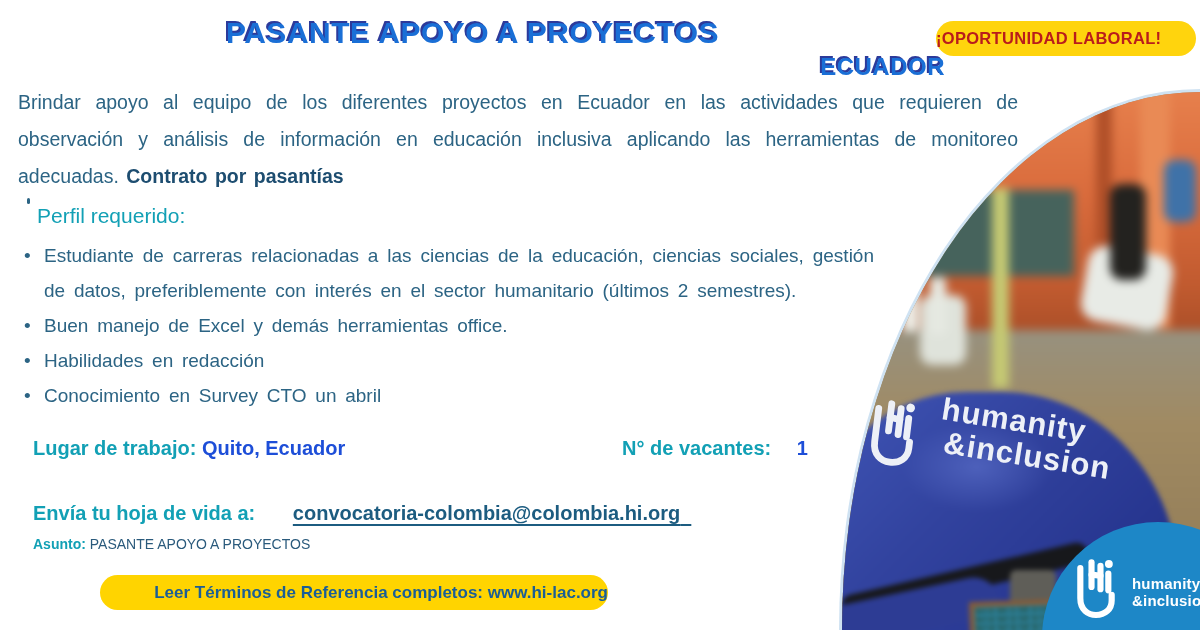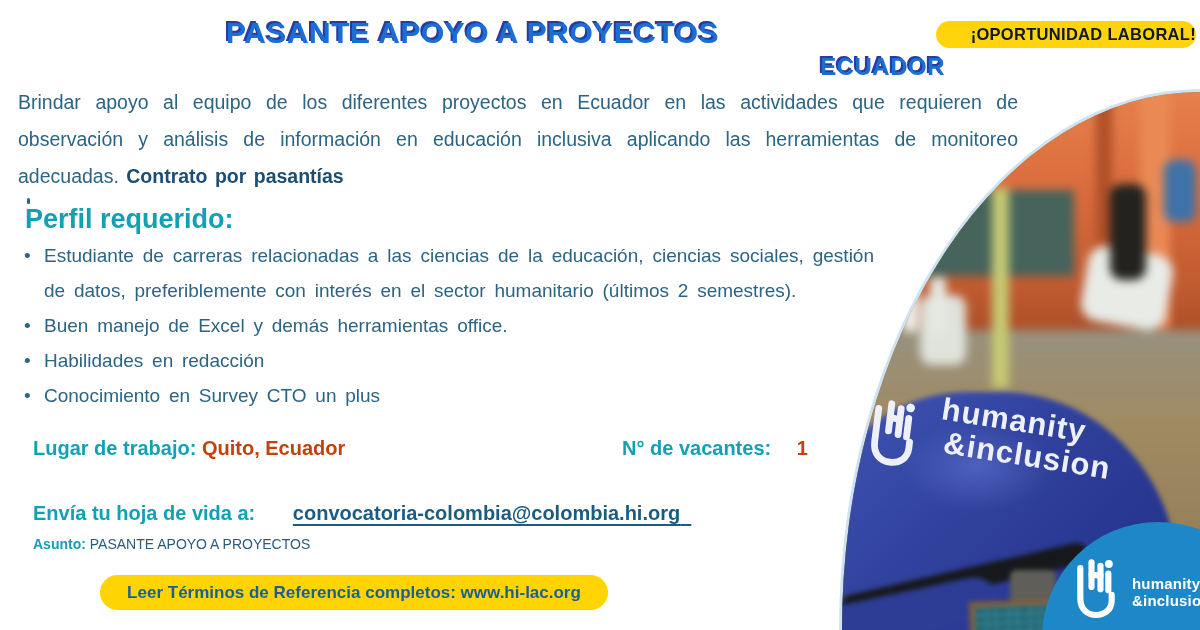--- a/index.html
+++ b/index.html
@@ -5,55 +5,55 @@
   html,body{margin:0;padding:0;background:#ffffff;}
   .canvas{position:relative;width:1200px;height:630px;background:#ffffff;overflow:hidden;
           font-family:"Liberation Sans",sans-serif;}
 
   
   .title-block{position:absolute;left:0;top:16px;width:945px;text-align:center;}
   .title-line1{font-size:30px;font-weight:800;color:#1a6fd6;letter-spacing:.5px;
                text-shadow:-2px -2px 0 #2d3a9a;}
   .title-line2{font-size:24px;font-weight:800;color:#1a6fd6;letter-spacing:.5px;margin-top:3px;
                text-shadow:-2px -2px 0 #2d3a9a;text-align:right;}
-  .badge{position:absolute;left:936px;top:21px;width:260px;height:27px;border-radius:20px;
-         background:#ffd40d;display:flex;align-items:center;justify-content:flex-end;
-         color:#0f172a;font-weight:800;font-size:16.5px;letter-spacing:.3px;}
+  .badge{position:absolute;left:936px;top:21px;width:260px;height:35px;border-radius:20px;
+         background:#ffd40d;display:flex;align-items:center;justify-content:flex-start;
+         color:#b91c1c;font-weight:800;font-size:16.5px;letter-spacing:.3px;}
 
   
   .intro{position:absolute;left:18px;top:84px;width:1000px;font-size:19.5px;line-height:37px;
          color:#2c6484;text-align:justify;word-spacing:2px;}
   .intro b{color:#1d4d70;}
 
   
-  .perfil{position:absolute;left:25px;top:204px;font-size:27px;font-weight:700;color:#12a0b5;}
+  .perfil{position:absolute;left:37px;top:204px;font-size:21px;font-weight:400;color:#12a0b5;}
   .stray{position:absolute;left:27px;top:198px;width:3px;height:6px;background:#2c6484;border-radius:2px;}
   .bullets{position:absolute;left:22px;top:238px;width:852px;margin:0;padding:0;list-style:none;
            font-size:19px;line-height:35px;color:#2c6484;word-spacing:3.5px;}
   .bullets li{position:relative;padding-left:22px;text-align:justify;}
   .bullets li::before{content:"\2022";position:absolute;left:2px;color:#2c6484;}
 
   
   .row{position:absolute;font-size:20px;white-space:nowrap;}
   .lbl{font-weight:700;color:#12a0b5;}
-  .val{font-weight:700;color:#c2410c;margin-top:36px;}
+  .val{font-weight:700;color:#1d4ed8;margin-top:36px;}
   .row-location{left:33px;top:437px;}
   .row-vacancies{left:622px;top:437px;}
   .row-vacancies .val{margin-left:20px;}
   .row-deadline{left:33px;top:468px;}
   .row-email{left:33px;top:502px;}
   .email-link{font-weight:700;color:#1c5c80;text-decoration:underline;text-decoration-thickness:2px;
               text-underline-offset:4px;cursor:pointer;margin-left:32px;}
   .email-link::after{content:"\00a0\00a0";}
   .row-subject{left:33px;top:536px;font-size:14px;}
   .row-subject .subj{font-weight:400;color:#2a5a7c;}
 
   
   .cta{position:absolute;left:100px;top:575px;width:508px;height:35px;border-radius:18px;
-       background:#ffd400;display:flex;align-items:center;justify-content:center;
+       background:#ffd400;display:flex;align-items:center;justify-content:flex-end;
        font-size:17px;font-weight:700;color:#1b5e96;cursor:pointer;}
 
   
   .photo-rim{position:absolute;left:839px;top:89px;width:361px;height:541px;
              border-top-left-radius:100% 100%;background:#cfe2f2;}
   .photo{position:absolute;left:3px;top:3px;width:358px;height:538px;
          border-top-left-radius:100% 100%;overflow:hidden;background:#a08a62;}
   .scene{position:absolute;inset:-14px;filter:blur(5px);}
   .wall{position:absolute;left:0;top:0;right:0;height:262px;
         background:linear-gradient(180deg,#e8824e 0%,#d96b3c 45%,#c05a2f 80%,#a84d27 100%);}
@@ -116,21 +116,21 @@
   </div>
 
   <div class="intro"><span>Brindar apoyo al equipo de los diferentes proyectos en Ecuador en las actividades que requieren de observación y análisis de información en educación inclusiva aplicando las herramientas de monitoreo adecuadas. </span><b>Contrato por pasantías</b></div>
 
   <div class="stray"></div>
   <div class="perfil">Perfil requerido:</div>
   <ul class="bullets">
     <li>Estudiante de carreras relacionadas a las ciencias de la educación, ciencias sociales, gestión de datos, preferiblemente con interés en el sector humanitario (últimos 2 semestres).</li>
     <li>Buen manejo de Excel y demás herramientas office.</li>
     <li>Habilidades en redacción</li>
-    <li>Conocimiento en Survey CTO un plus</li>
+    <li>Conocimiento en Survey CTO un abril</li>
   </ul>
 
   <div class="row row-location">
     <span class="lbl">Lugar de trabajo:</span>
     <span class="val">Quito, Ecuador</span>
   </div>
   <div class="row row-vacancies">
     <span class="lbl">N° de vacantes:</span>
     <span class="val">1</span>
   </div>

